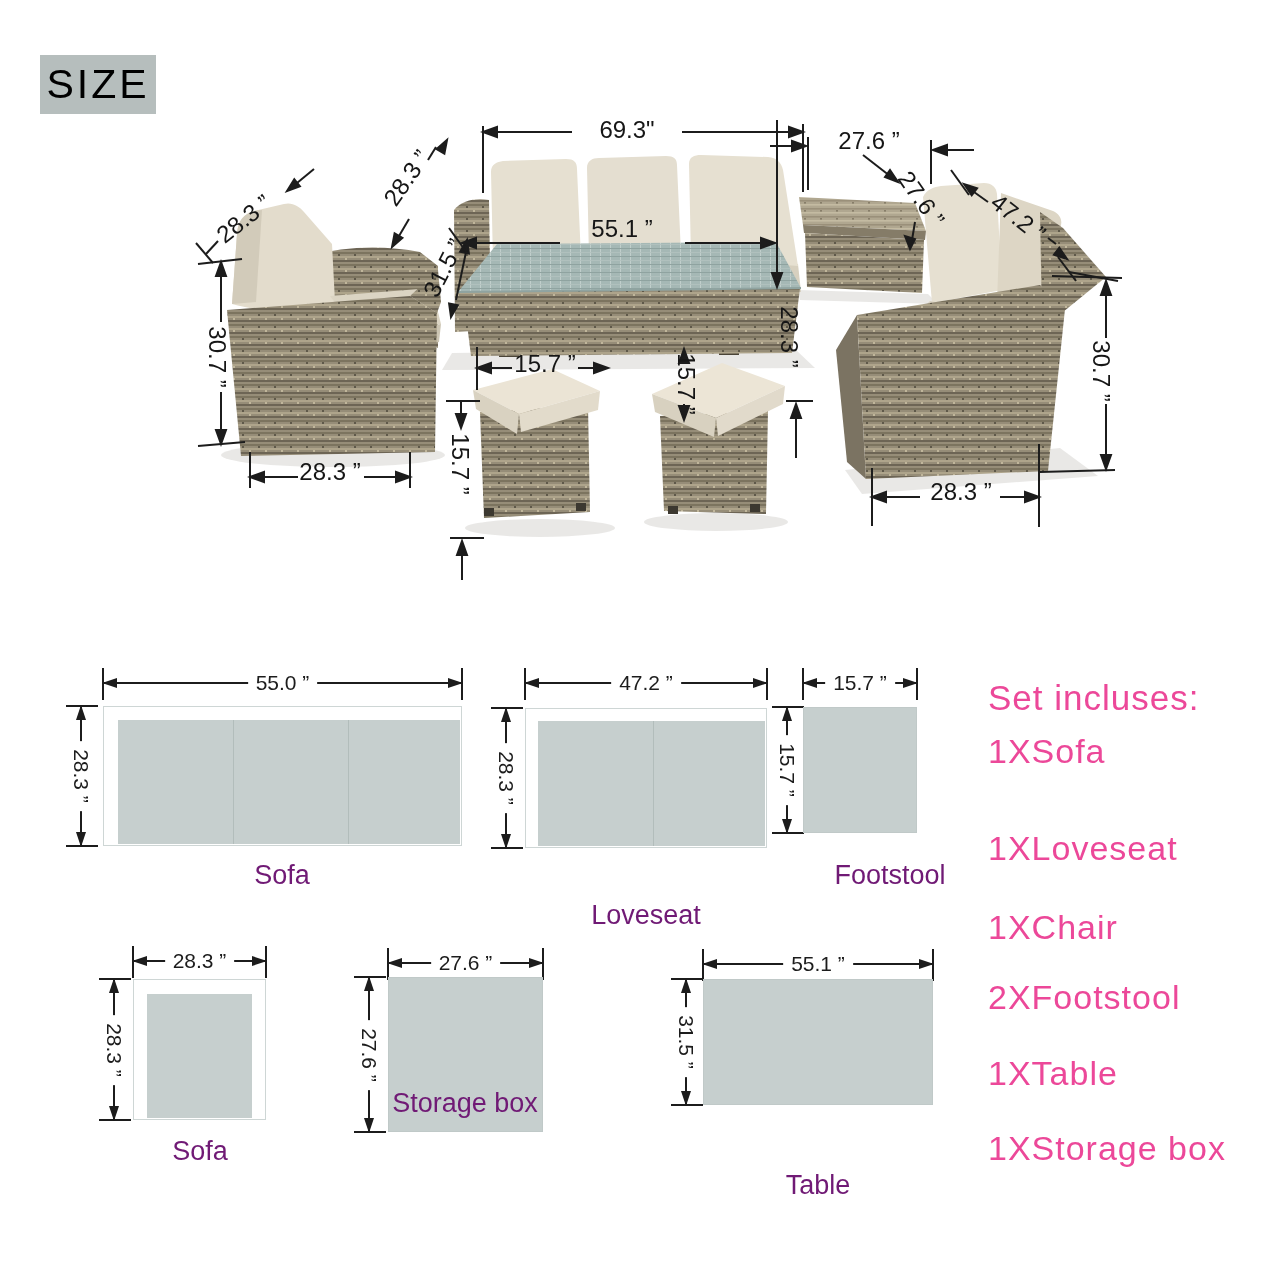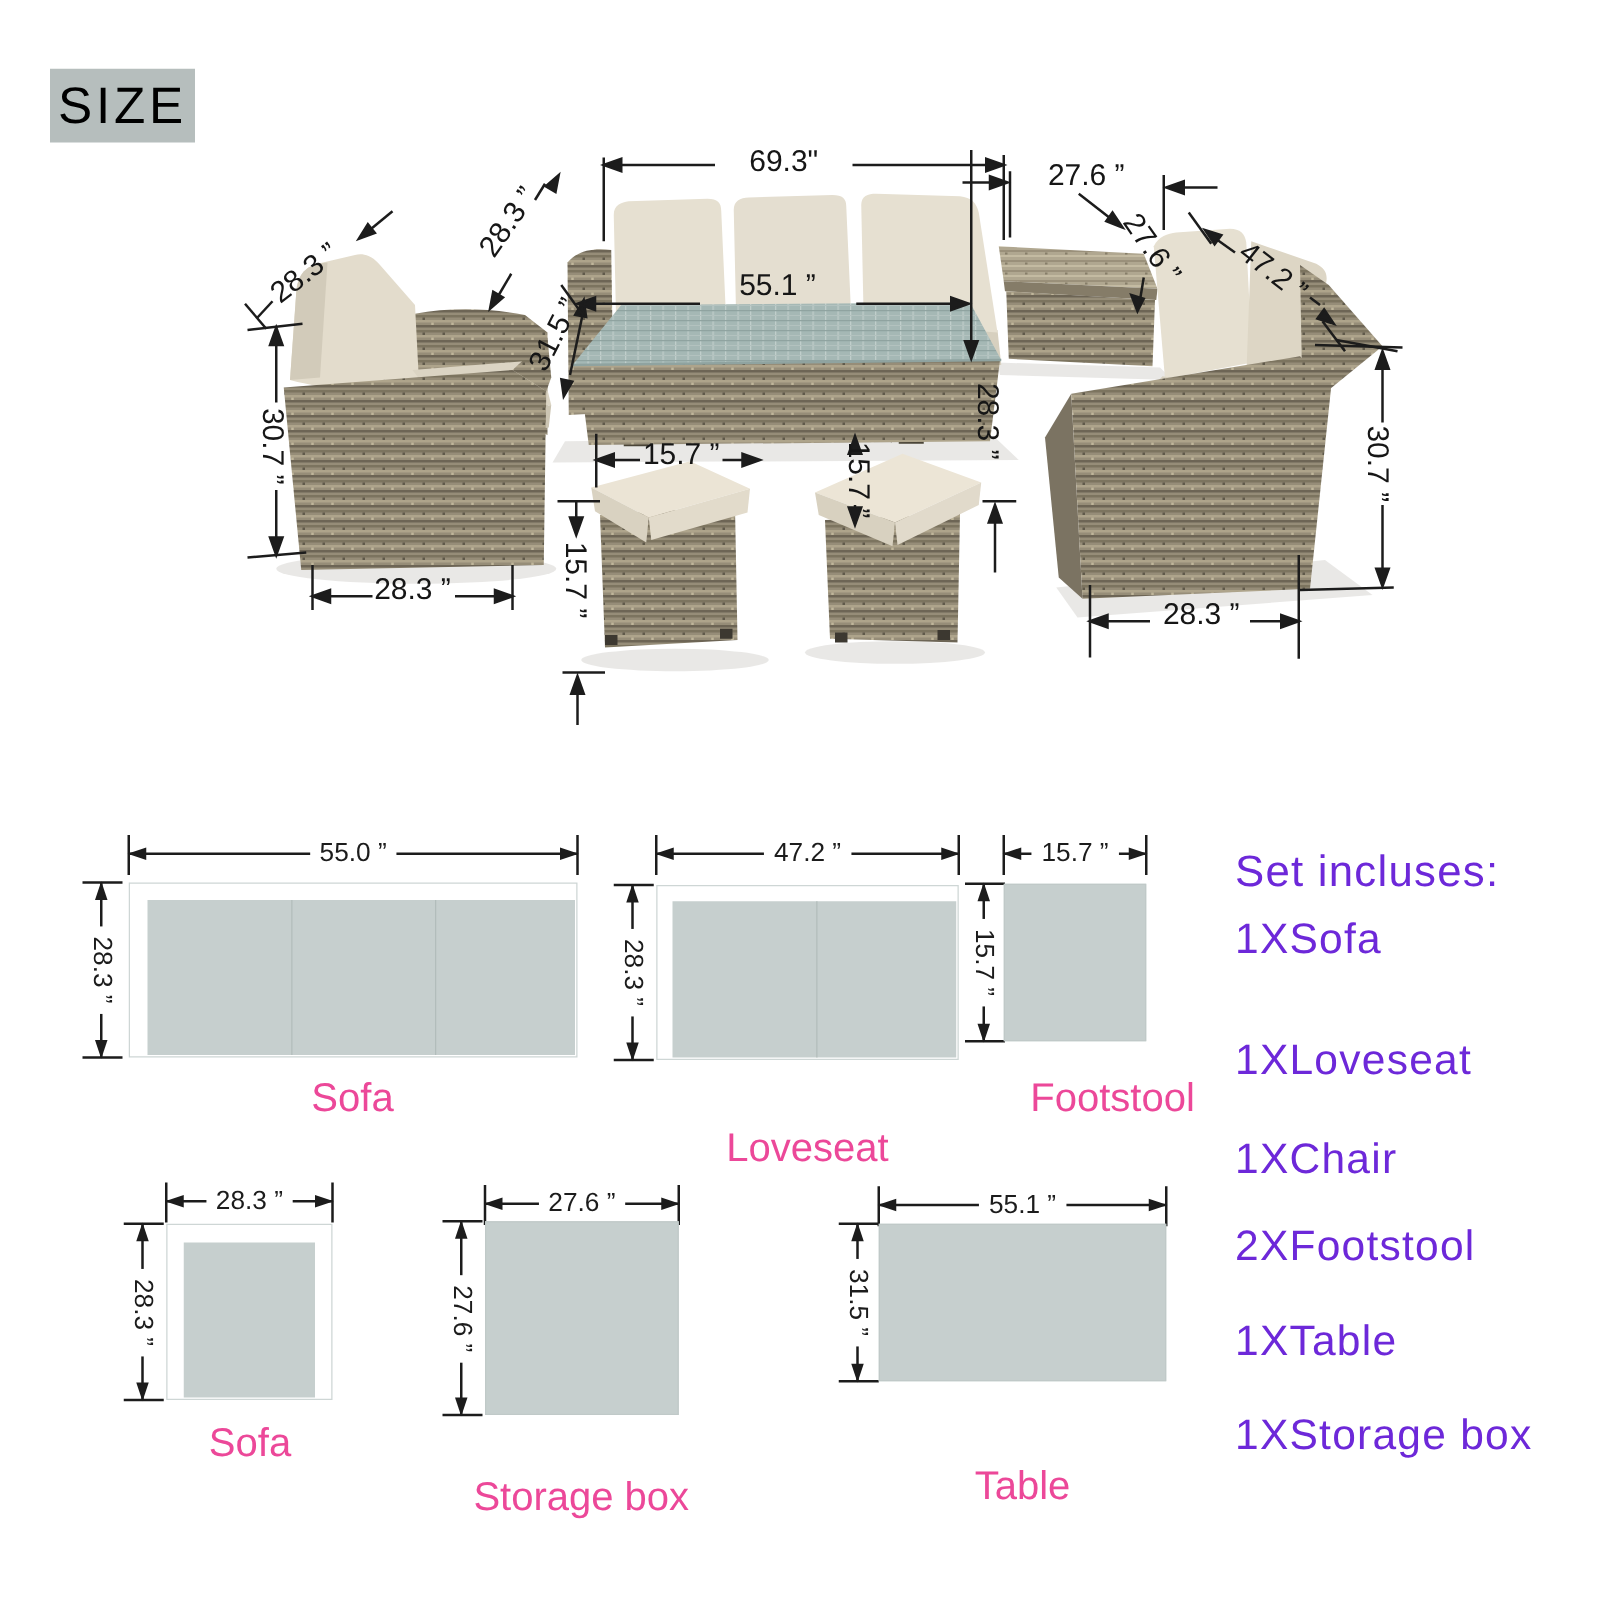--- a/index.html
+++ b/index.html
@@ -35,23 +35,23 @@
     border-left:5px solid transparent;border-right:5px solid transparent;border-top:15px solid #1c1c1c;}
   .dim-v .tick{position:absolute;left:-16px;height:2px;width:32px;background:#1c1c1c;}
   .dim-v .tt{top:-1px;} .dim-v .tb{bottom:-1px;}
   .dim-v .dim-label{position:absolute;left:-1px;top:50%;
     transform:translate(-50%,-50%) rotate(90deg);background:#fff;padding:0 8px;
     font-size:21px;white-space:nowrap;}
   
   .schem{position:absolute;background:#ffffff;border:1px solid #ced6d5;box-sizing:border-box;}
   .schem .fill{position:absolute;background:#c6cfce;}
   .schem .divider{position:absolute;width:1px;background:#b2bdbb;bottom:1px;}
-  .schem-name{position:absolute;transform:translateX(-50%);font-size:32px;color:#ec4899;}
-  
-  .inc{position:absolute;left:988px;font-size:34px;letter-spacing:1px;color:#6d28d9;white-space:nowrap;}
+  .schem-name{position:absolute;transform:translateX(-50%);font-size:27px;color:#701a75;}
+  
+  .inc{position:absolute;left:988px;font-size:34px;letter-spacing:1px;color:#ec4899;white-space:nowrap;}
   .inc.title{font-size:35px;}
 </style>
 </head>
 <body>
 
 <div class="size-badge">
   <span>SIZE</span>
 </div>
 
 <svg style="position:absolute;left:0;top:0;" width="1280" height="640" viewBox="0 0 1280 640">
@@ -346,21 +346,21 @@
     <span class="tick tl"></span>
       <span class="tick tr"></span>
     <span class="dim-label">27.6 ”</span>
   </div>
   <div class="dim-v" style="left:368px;top:977px;height:155px">
     <span class="tick tt"></span>
       <span class="tick tb"></span>
     <span class="dim-label">27.6 ”</span>
   </div>
   <div class="schem" style="left:388px;top:977px;width:155px;height:155px;background:#c6cfce;border-color:#c0c9c8"></div>
-  <span class="schem-name" style="left:465px;top:1179px">Storage box</span>
+  <span class="schem-name" style="left:465px;top:1088px">Storage box</span>
 </div>
 
 <div>
   <div class="dim-h" style="left:703px;top:963px;width:230px">
     <span class="tick tl"></span>
       <span class="tick tr"></span>
     <span class="dim-label">55.1 ”</span>
   </div>
   <div class="dim-v" style="left:685px;top:979px;height:126px">
     <span class="tick tt"></span>

